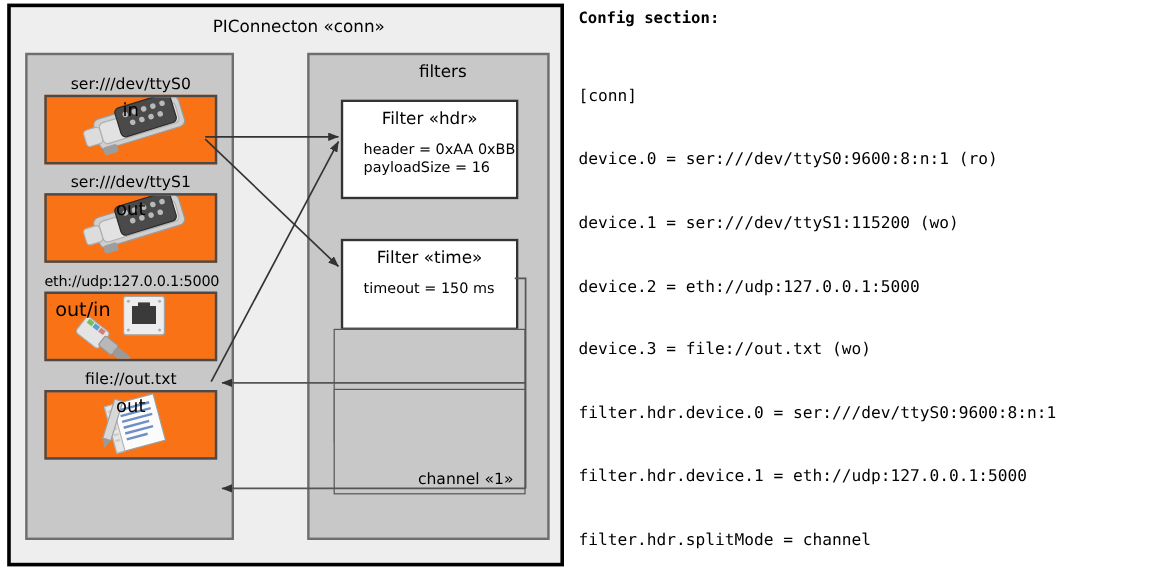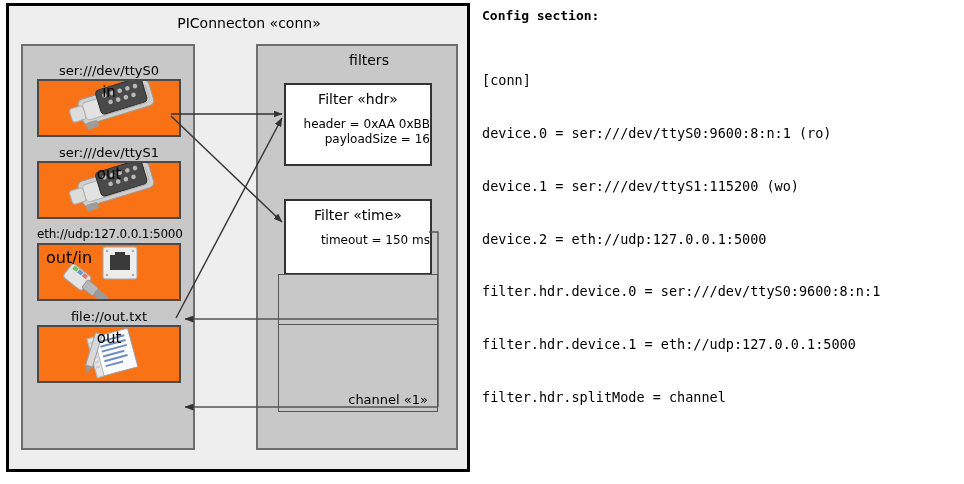--- a/index.html
+++ b/index.html
@@ -124,25 +124,24 @@
   #filter-hdr  { top: 37px; height: 83px; }
   #filter-time { top: 153px; height: 76px; }
   .filter-title {
     text-align: center;
     font-size: 14px;
     color: #000;
     margin-top: 6px;
   }
   .filter-props {
     margin-top: 10px;
-    padding-left: 7px;
+    padding-left: 17px;
     font-size: 12px;
     color: #000;
     line-height: 15px;
-    text-align: right;
   }
 
   
   .channel-box {
     position: absolute;
     left: 20px;
     width: 160px;
     background: #c8c8c8;
     border: 1px solid #555555;
     box-sizing: border-box;
@@ -370,20 +369,21 @@
 
 </div>
 
 <div id="config-section">
   <div id="config-heading">Config section:</div>
   <div id="config-lines">
     <div class="cfg-line">[conn]</div>
     <div class="cfg-line">device.0 = ser:///dev/ttyS0:9600:8:n:1 (ro)</div>
     <div class="cfg-line">device.1 = ser:///dev/ttyS1:115200 (wo)</div>
     <div class="cfg-line">device.2 = eth://udp:127.0.0.1:5000</div>
+    <div class="cfg-line">device.3 = file://out.txt (wo)</div>
     <div class="cfg-line">filter.hdr.device.0 = ser:///dev/ttyS0:9600:8:n:1</div>
     <div class="cfg-line">filter.hdr.device.1 = eth://udp:127.0.0.1:5000</div>
     <div class="cfg-line">filter.hdr.splitMode = channel</div>
     
     
     
     
     
     
     

